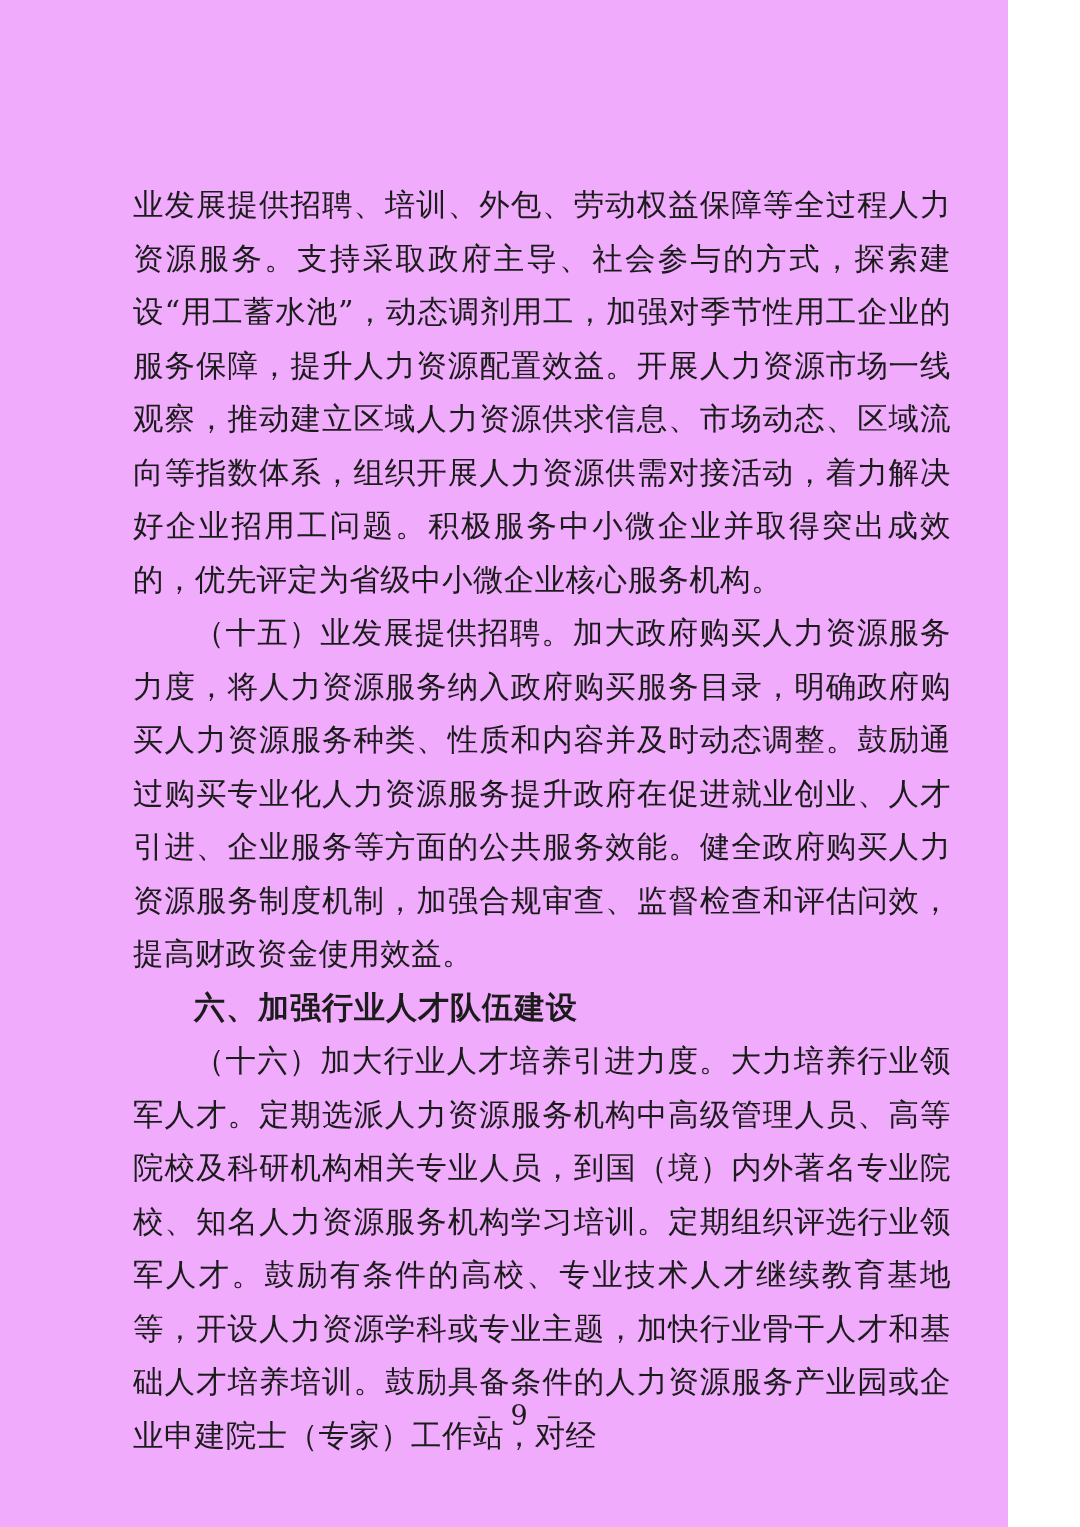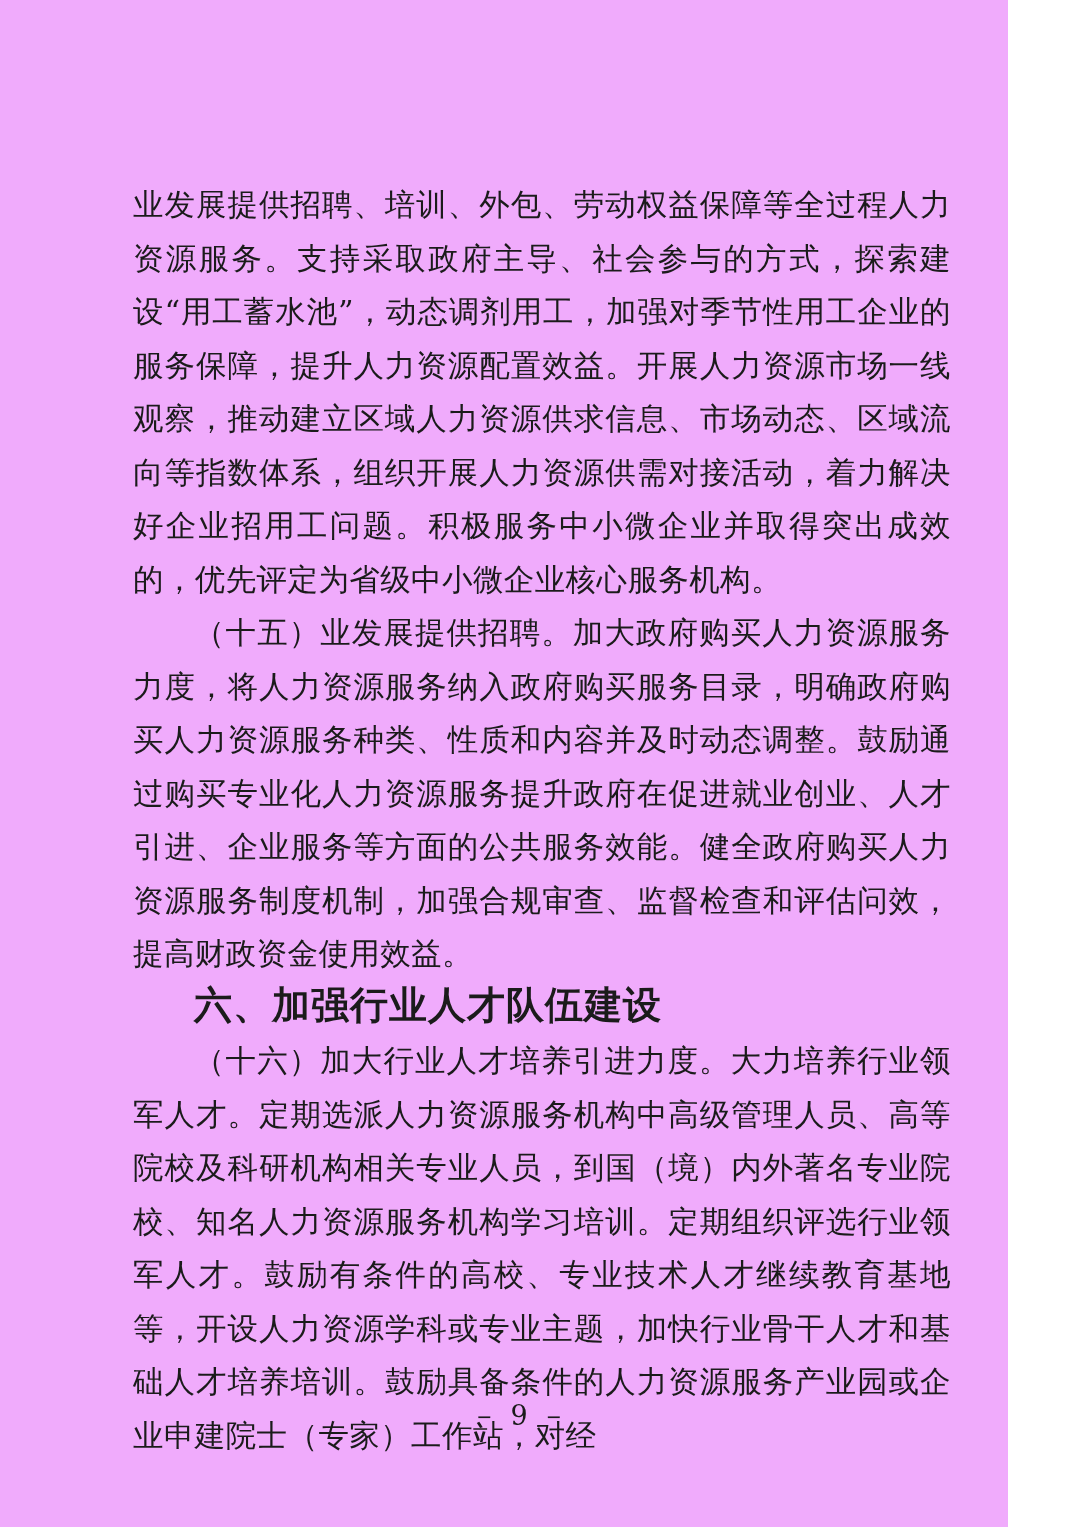--- a/index.html
+++ b/index.html
@@ -35,24 +35,24 @@
     letter-spacing: 0.4px;
     text-align: justify;
     text-justify: inter-character;
     margin: 0;
     text-indent: 0;
   }
   .para.indent {
     text-indent: 61px;
   }
   .heading {
-    font-size: 38px;
+    font-size: 31px;
     line-height: 53.5px;
     font-weight: bold;
-    font-family: Liberation Mono, monospace;
+    font-family: Liberation Sans, sans-serif;
     margin: 0;
     text-indent: 61px;
     letter-spacing: 1px;
   }
   .footer {
     position: absolute;
     left: 0;
     top: 1398px;
     width: 1080px;
     text-align: center;

